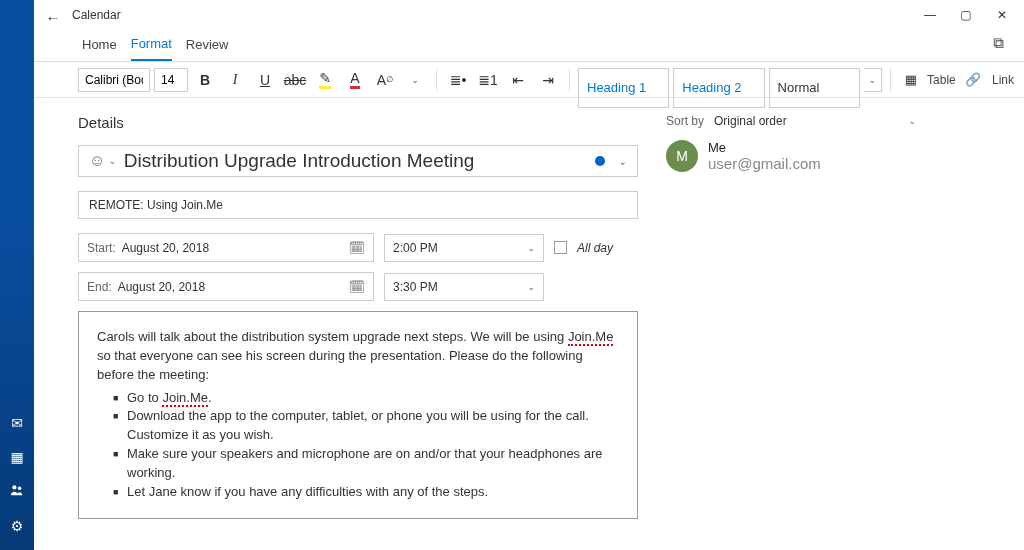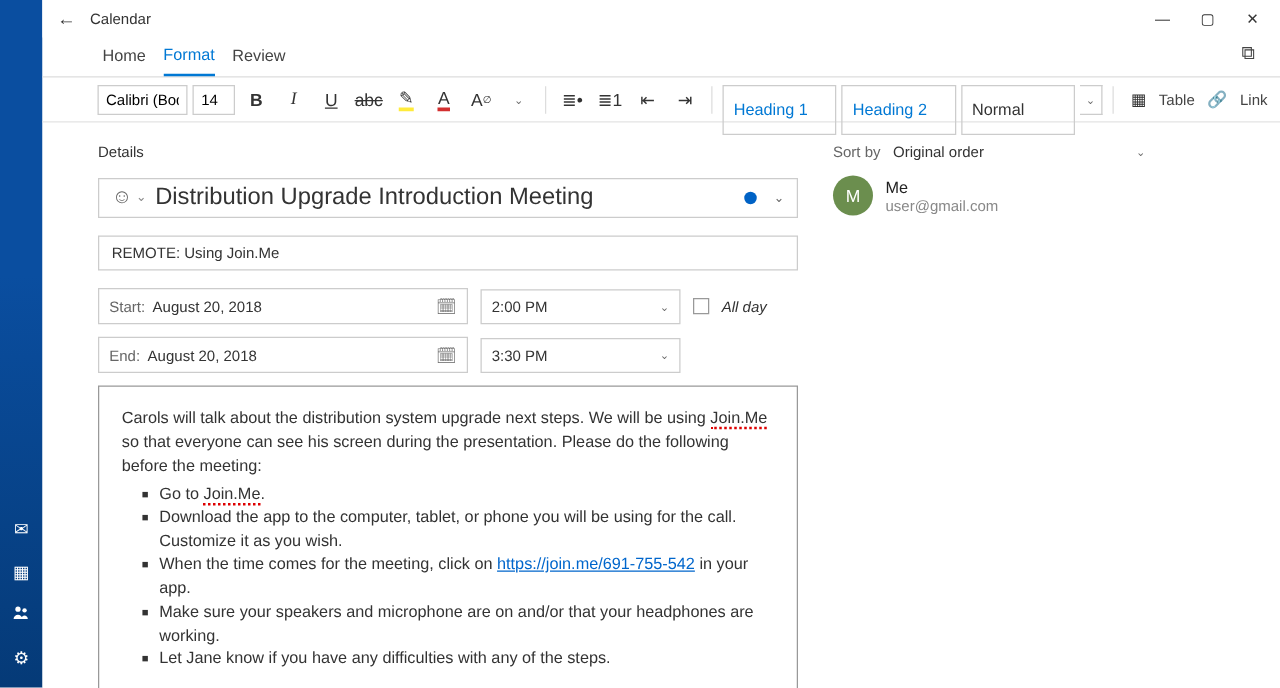--- a/index.html
+++ b/index.html
@@ -24,21 +24,21 @@
   .tb-btn { width:26px; height:26px; display:inline-flex; align-items:center; justify-content:center; font-family:"Segoe UI",sans-serif; color:#333; cursor:pointer; font-size:14px;}
   .sep { width:1px; height:22px; background:#ddd; margin:0 4px;}
   .hbox { flex:1; border:1px solid #ccc; height:40px; display:flex; align-items:center; padding:0 8px; font-size:13px; color:#0078d4;margin-top:16px;}
   .hbox.gray { color:#666; }
   .tb-right { display:flex; align-items:center; gap:10px; margin-left:6px;}
   .tb-right .txt { font-size:12px; color:#444;}
   .drop { width:18px; border:1px solid #ccc; border-left:none; height:24px; display:flex;align-items:center;justify-content:center;font-size:9px;color:#666;}
   .body { flex:1; display:flex; padding:16px 20px 16px 44px; gap:28px; overflow:auto;}
   .left { flex:1; max-width:560px;}
   .right { width:250px; }
-  .sect-h { font-size:12px; color:#333; margin-bottom:14px;}
+  .sect-h { font-size:15px; color:#333; margin-bottom:14px;}
   .titlebox { border:1px solid #ccc; display:flex; align-items:center; padding:4px 10px; gap:10px; margin-bottom:14px;}
   .emoji { font-size:16px; color:#666; position:relative;}
   .emoji:after{content:"⌄"; font-size:10px; position:relative; top:-2px; left:3px; color:#888;}
   .evtitle { font-size:19px; color:#333; flex:1;}
   .dot { width:10px;height:10px;border-radius:50%;background:#0062c5; margin-right:4px;}
   .locbox { border:1px solid #ccc; padding:6px 10px; font-size:12px; margin-bottom:14px;}
   .row { display:flex; gap:10px; margin-bottom:10px; align-items:center;}
   .datebox { border:1px solid #ccc; padding:6px 8px; font-size:12px; display:flex; align-items:center; width:296px;}
   .datebox .lab { color:#666; margin-right:6px;}
   .datebox .cal { margin-left:auto; font-size:13px; color:#666;}
@@ -52,21 +52,21 @@
   .desc ul { list-style:none; margin-top:4px; }
   .desc ul li { position:relative; padding-left:30px; }
   .desc ul li:before { content:"■"; position:absolute; left:16px; font-size:9px; top:3px;}
   .sortrow { display:flex; align-items:center; font-size:12px; margin-bottom:12px;}
   .sortrow .sl { color:#666; margin-right:10px;}
   .sortrow .sv { color:#333; flex:1;}
   .sortrow .sd { font-size:9px; color:#666;}
   .person { display:flex; align-items:center; gap:10px;}
   .avatar { width:32px;height:32px;border-radius:50%; background:#6b8e4e; color:#fff; display:flex;align-items:center;justify-content:center; font-size:14px;}
   .person .nm { font-size:13px; color:#222;}
-  .person .em { font-size:12px; color:#888;}
+  .person .em { font-size:15px; color:#888;}
 </style>
 </head>
 <body>
 
 <div class="bgstrip">
   <div class="icons">
     <div class="ic">✉</div>
     <div class="ic">▦</div>
     <div class="ic"><svg width="14" height="14" viewBox="0 0 16 16" fill="#fff">
           <circle cx="5" cy="5" r="2.4"></circle>
@@ -165,21 +165,20 @@
           <span>3:30 PM</span>
           <span class="dd">⌄</span>
         </div>
       </div>
 
       <div class="desc">
         <span>Carols will talk about the distribution system upgrade next steps. We will be using </span><span class="red">Join.Me</span><span> so that everyone can see his screen during the presentation. Please do the following before the meeting:</span>
         <ul>
           <li><span>Go to </span><span class="red">Join.Me</span><span>.</span></li>
           <li>Download the app to the computer, tablet, or phone you will be using for the call. Customize it as you wish.</li>
-          <li><span>When the time comes for the meeting, click on </span><a href="#">https://join.me/691-755-542</a><span> in your app.</span></li>
           <li>Make sure your speakers and microphone are on and/or that your headphones are working.</li>
           <li>Let Jane know if you have any difficulties with any of the steps.</li>
         </ul>
       </div>
     </div>
 
     <div class="right">
       <div class="sortrow">
         <span class="sl">Sort by</span>
         <span class="sv">Original order</span>

